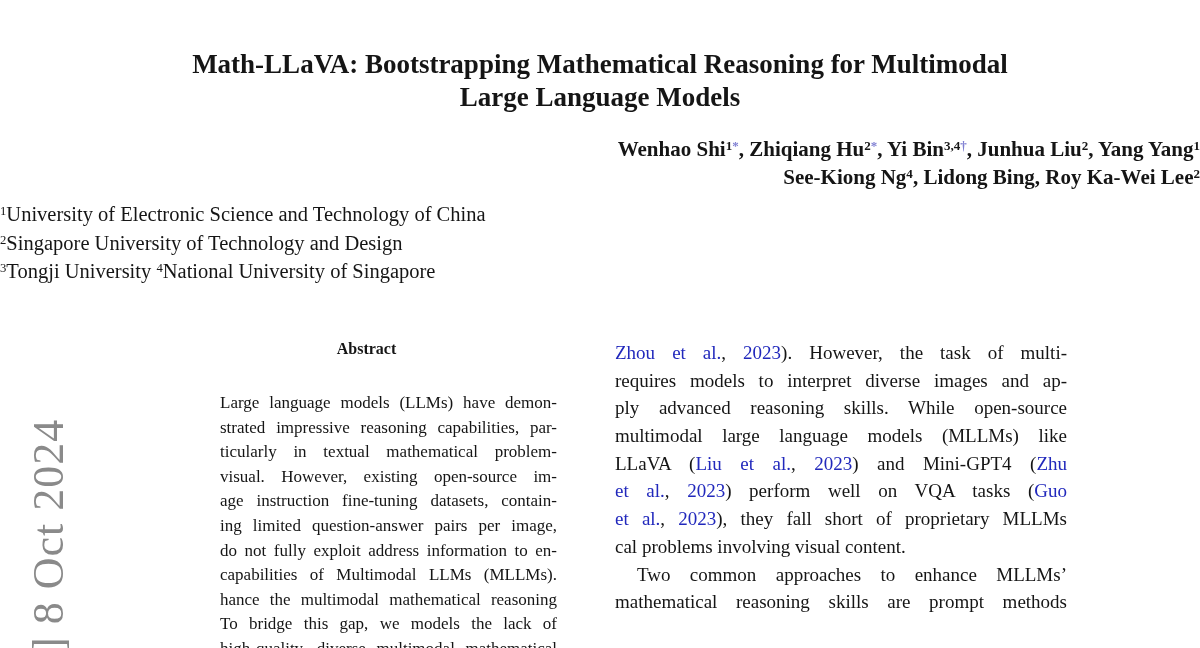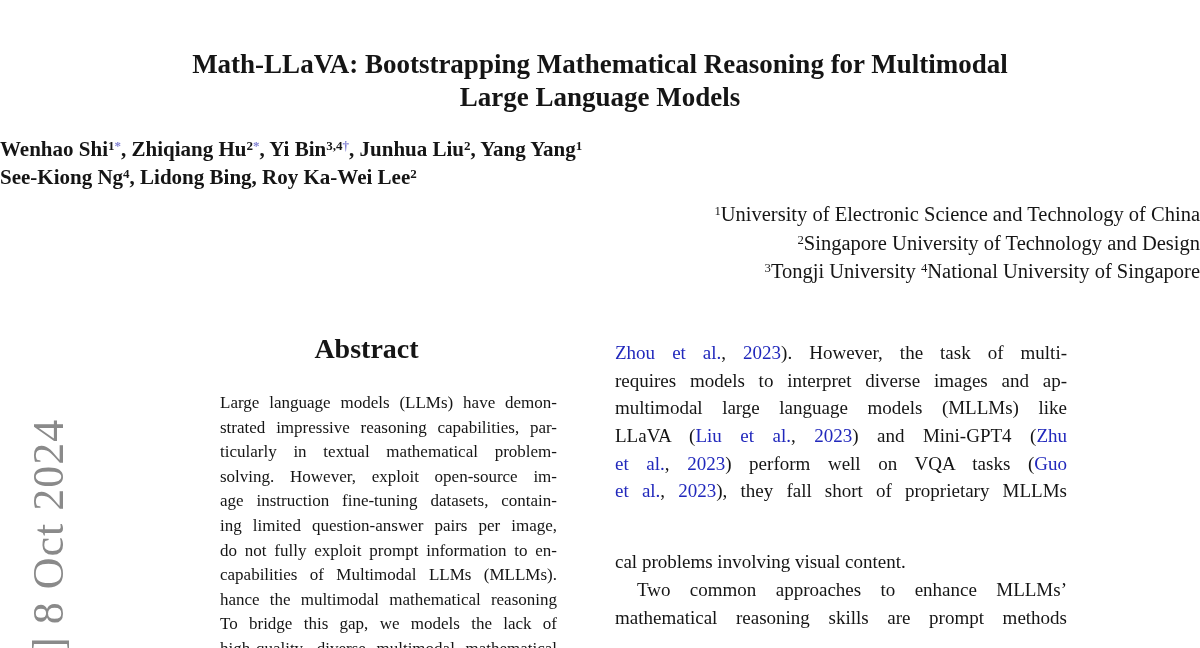--- a/index.html
+++ b/index.html
@@ -25,49 +25,49 @@
     font-family:"Liberation Serif", serif;
   }
 
   .title{
     position:absolute;top:48px;left:0;width:1200px;margin:0;
     text-align:center;font-size:27px;font-weight:bold;line-height:33px;
   }
 
   .authors{
     position:absolute;top:135px;left:0;width:1200px;
-    text-align:left;font-size:21px;font-weight:bold;line-height:28px;
+    text-align:right;font-size:21px;font-weight:bold;line-height:28px;
   }
   .affils{
     position:absolute;top:200px;left:0;width:1200px;
-    text-align:right;font-size:20.5px;font-weight:normal;line-height:28.5px;
+    text-align:left;font-size:20.5px;font-weight:normal;line-height:28.5px;
   }
   sup{
     font-size:62%;line-height:0;position:relative;top:-0.45em;vertical-align:baseline;
   }
   .marker{color:var(--marker);}
   .link{color:var(--link);}
   .link[data-interactable="true"]{cursor:pointer;}
 
   .col-left{position:absolute;left:176px;top:337px;width:381px;}
   .abs-heading{
-    text-align:center;font-size:28px;font-weight:bold;line-height:24px;
+    text-align:center;font-size:16px;font-weight:bold;line-height:24px;
     margin:0 0 30px 0;
   }
   .abs-line{
     font-size:17px;line-height:24.6px;height:24.6px;overflow:hidden;
     text-align:justify;text-align-last:justify;margin-left:44px;
   }
 
   .col-right{position:absolute;left:615px;top:339px;width:452px;}
   .r-line{
     font-size:19px;line-height:27.7px;height:27.7px;overflow:hidden;
     text-align:justify;text-align-last:justify;
   }
-  .noj{text-align:left;text-align-last:left;margin-top:43px;}
+  .noj{text-align:left;text-align-last:left;}
   .indent{text-indent:22px;}
 </style>
 </head>
 <body>
 
 <div class="page" data-interactable="false">
 
   <div class="stamp" data-interactable="false">] 8 Oct 2024</div>
 
   <h1 class="title" data-interactable="false">
@@ -85,34 +85,35 @@
       <div data-interactable="false"><sup data-interactable="false">2</sup><span data-interactable="false">Singapore University of Technology and Design</span></div>
       <div data-interactable="false"><sup data-interactable="false">3</sup><span data-interactable="false">Tongji University </span><sup data-interactable="false">4</sup><span data-interactable="false">National University of Singapore</span></div>
     </div>
 
   <div class="col-left" data-interactable="false">
     <div class="abs-heading" data-interactable="false">Abstract</div>
     <div data-interactable="false">
         <div class="abs-line" data-interactable="false">Large language models (LLMs) have demon-</div>
         <div class="abs-line" data-interactable="false">strated impressive reasoning capabilities, par-</div>
         <div class="abs-line" data-interactable="false">ticularly in textual mathematical problem-</div>
-        <div class="abs-line" data-interactable="false">solving. However, exploit open-source im-</div>
+        <div class="abs-line" data-interactable="false">visual. However, existing open-source im-</div>
         <div class="abs-line" data-interactable="false">age instruction fine-tuning datasets, contain-</div>
         <div class="abs-line" data-interactable="false">ing limited question-answer pairs per image,</div>
-        <div class="abs-line" data-interactable="false">do not fully exploit prompt information to en-</div>
+        <div class="abs-line" data-interactable="false">do not fully exploit address information to en-</div>
         <div class="abs-line" data-interactable="false">capabilities of Multimodal LLMs (MLLMs).</div>
         <div class="abs-line" data-interactable="false">hance the multimodal mathematical reasoning</div>
         <div class="abs-line" data-interactable="false">To bridge this gap, we models the lack of</div>
         <div class="abs-line" data-interactable="false">high-quality, diverse multimodal mathematical</div>
       </div>
   </div>
 
   <div class="col-right" data-interactable="false">
       <div class="r-line" data-interactable="false"><span class="link" data-interactable="true">Zhou et al.</span><span data-interactable="false">, </span><span class="link" data-interactable="true">2023</span><span data-interactable="false">). However, the task of multi-</span></div>
       <div class="r-line" data-interactable="false"><span data-interactable="false">requires models to interpret diverse images and ap-</span></div>
+      <div class="r-line" data-interactable="false"><span data-interactable="false">ply advanced reasoning skills. While open-source</span></div>
       <div class="r-line" data-interactable="false"><span data-interactable="false">multimodal large language models (MLLMs) like</span></div>
       <div class="r-line" data-interactable="false"><span data-interactable="false">LLaVA (</span><span class="link" data-interactable="true">Liu et al.</span><span data-interactable="false">, </span><span class="link" data-interactable="true">2023</span><span data-interactable="false">) and Mini-GPT4 (</span><span class="link" data-interactable="true">Zhu</span></div>
       <div class="r-line" data-interactable="false"><span class="link" data-interactable="true">et al.</span><span data-interactable="false">, </span><span class="link" data-interactable="true">2023</span><span data-interactable="false">) perform well on VQA tasks (</span><span class="link" data-interactable="true">Guo</span></div>
       <div class="r-line" data-interactable="false"><span class="link" data-interactable="true">et al.</span><span data-interactable="false">, </span><span class="link" data-interactable="true">2023</span><span data-interactable="false">), they fall short of proprietary MLLMs</span></div>
       <div class="r-line noj" data-interactable="false"><span data-interactable="false">cal problems involving visual content.</span></div>
       <div class="r-line indent" data-interactable="false"><span data-interactable="false">Two common approaches to enhance MLLMs’</span></div>
       <div class="r-line" data-interactable="false"><span data-interactable="false">mathematical reasoning skills are prompt methods</span></div>
     </div>
 
 </div>

